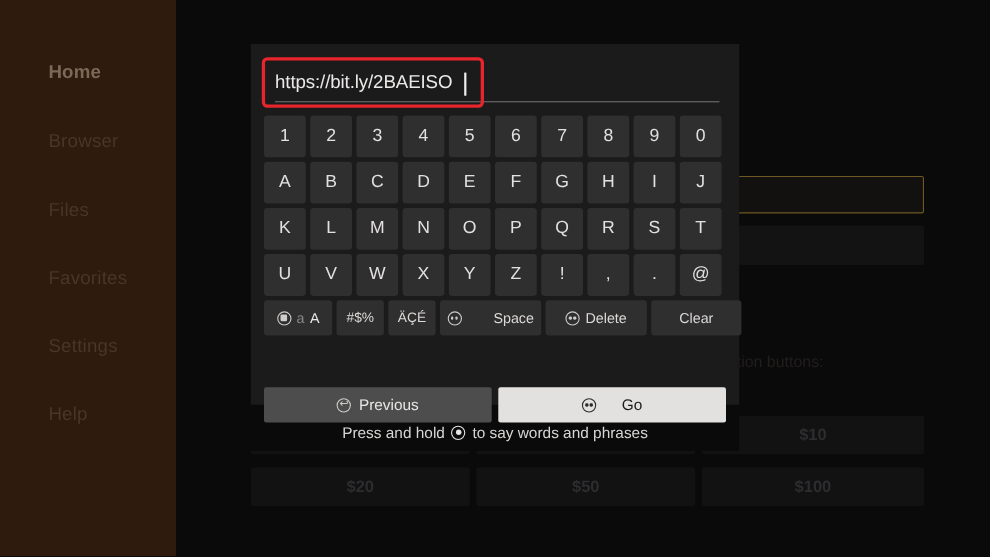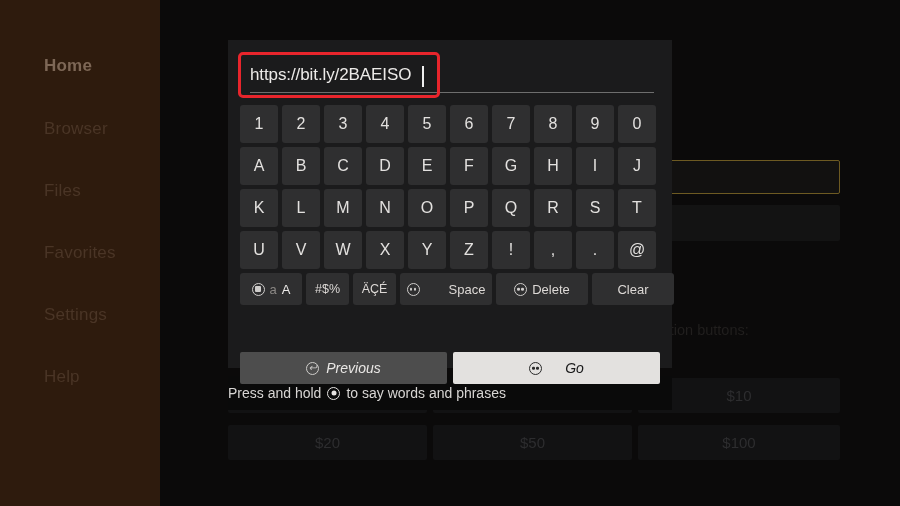--- a/index.html
+++ b/index.html
@@ -78,29 +78,31 @@
   .donate-btn {
     position: absolute;
     height: 35px;
     background: #121213;
     border-radius: 2px;
     color: #2d2d2f;
     font-size: 15px;
     display: flex;
     align-items: center;
     justify-content: center;
+    font-weight: bold;
   }
 
   
   #voice-hint {
     position: absolute;
     left: 228px; top: 376px;
     width: 444px; height: 34px;
     display: flex;
     align-items: center;
+    justify-content: center;
     gap: 6px;
     font-size: 14px;
     color: #d8d6d4;
     z-index: 4;
     background: #0a0a0a;
   }
   .mic-dot {
     display: inline-block;
     width: 13px; height: 13px;
     border-radius: 50%;
@@ -247,21 +249,20 @@
     gap: 6px;
   }
   .act-btn {
     height: 32px;
     border-radius: 2px;
     display: flex;
     align-items: center;
     justify-content: center;
     gap: 7px;
     font-size: 14px;
-    font-style: italic;
   }
   #act-previous {
     width: 207px;
     background: #4d4d4d;
     color: #e9e7e5;
   }
   #act-go {
     width: 207px;
     background: #e3e1df;
     color: #19191a;

